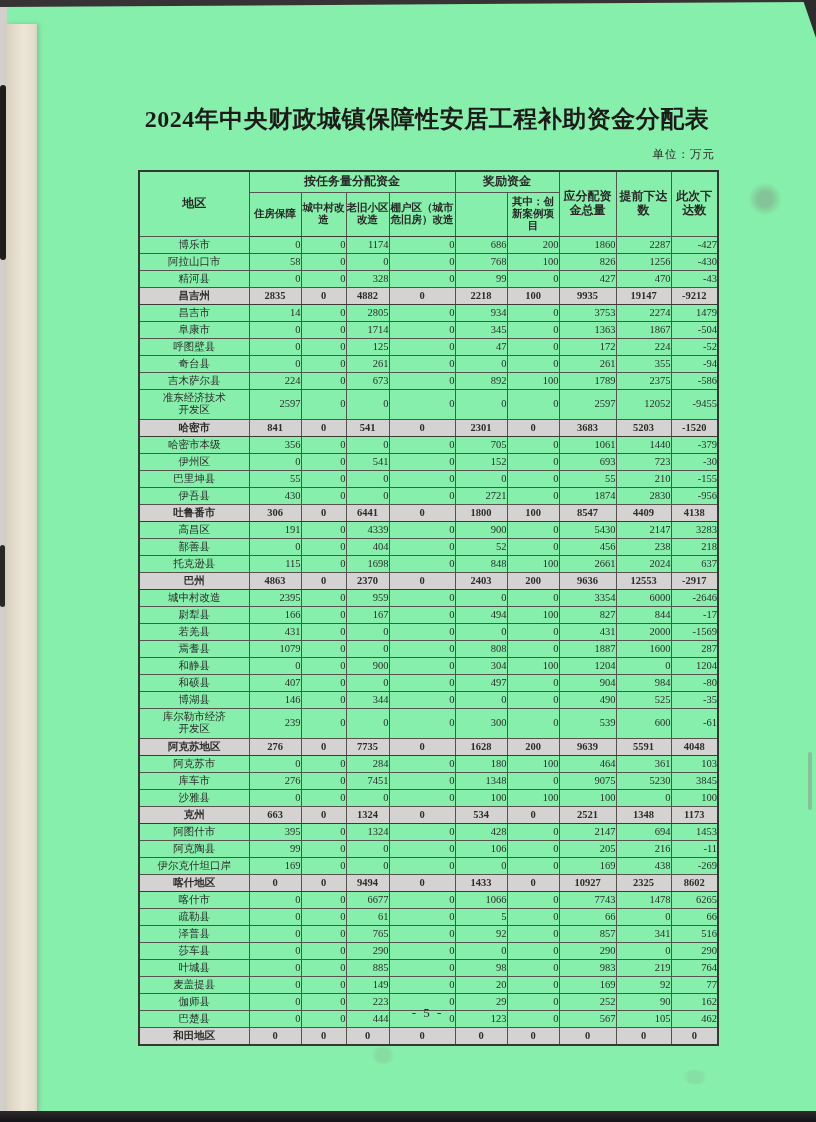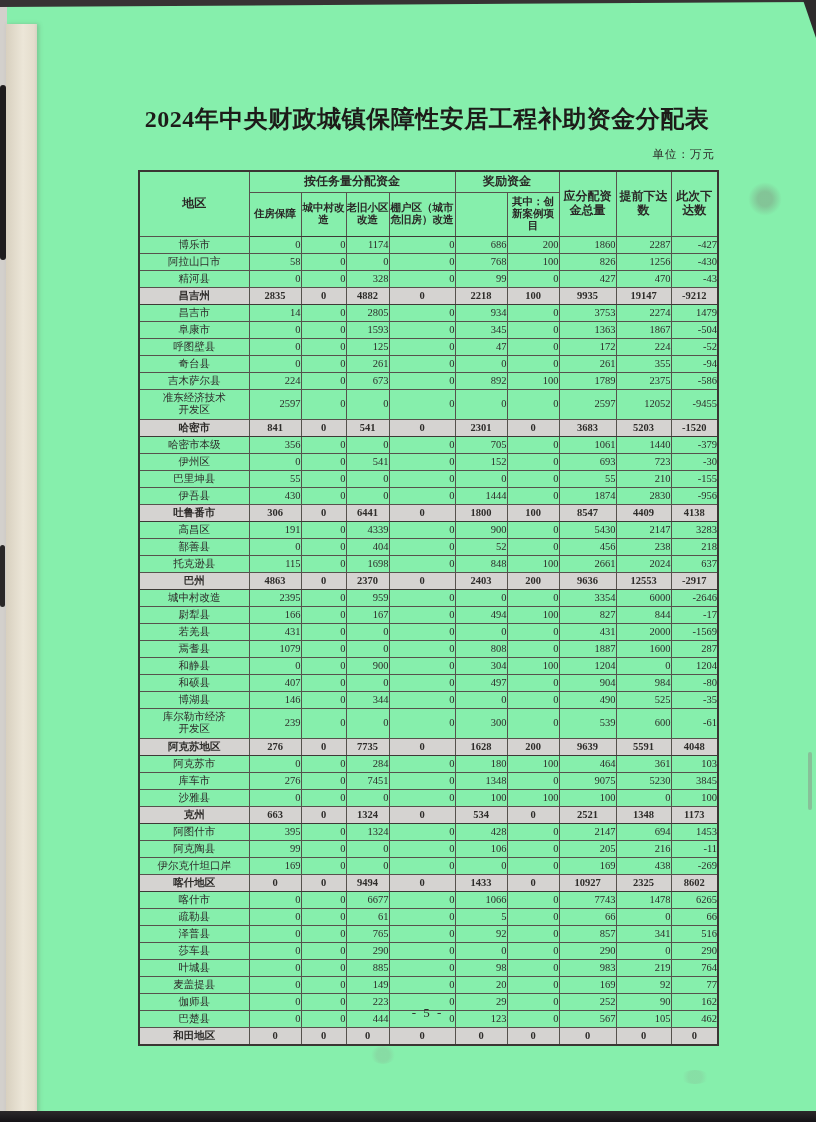--- a/index.html
+++ b/index.html
@@ -191,21 +191,21 @@
           <td class="num">934</td>
           <td class="num">0</td>
           <td class="num">3753</td>
           <td class="num">2274</td>
           <td class="num">1479</td>
         </tr>
         <tr>
           <td class="region">阜康市</td>
           <td class="num">0</td>
           <td class="num">0</td>
-          <td class="num">1593</td>
+          <td class="num">1714</td>
           <td class="num">0</td>
           <td class="num">345</td>
           <td class="num">0</td>
           <td class="num">1363</td>
           <td class="num">1867</td>
           <td class="num">-504</td>
         </tr>
         <tr>
           <td class="region">呼图壁县</td>
           <td class="num">0</td>
@@ -302,21 +302,21 @@
           <td class="num">55</td>
           <td class="num">210</td>
           <td class="num">-155</td>
         </tr>
         <tr>
           <td class="region">伊吾县</td>
           <td class="num">430</td>
           <td class="num">0</td>
           <td class="num">0</td>
           <td class="num">0</td>
-          <td class="num">1444</td>
+          <td class="num">2721</td>
           <td class="num">0</td>
           <td class="num">1874</td>
           <td class="num">2830</td>
           <td class="num">-956</td>
         </tr>
         <tr class="hl">
           <td class="region">吐鲁番市</td>
           <td class="num">306</td>
           <td class="num">0</td>
           <td class="num">6441</td>

